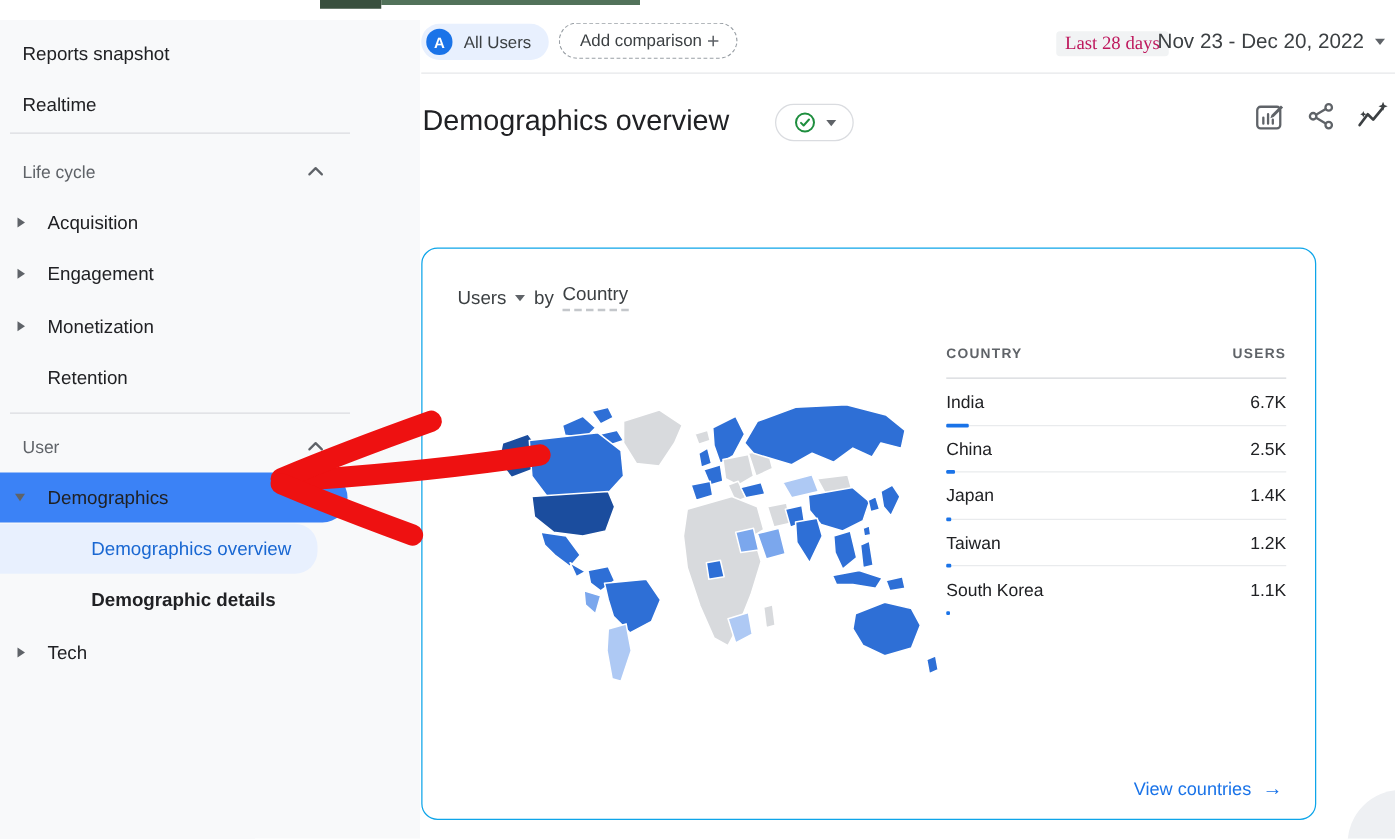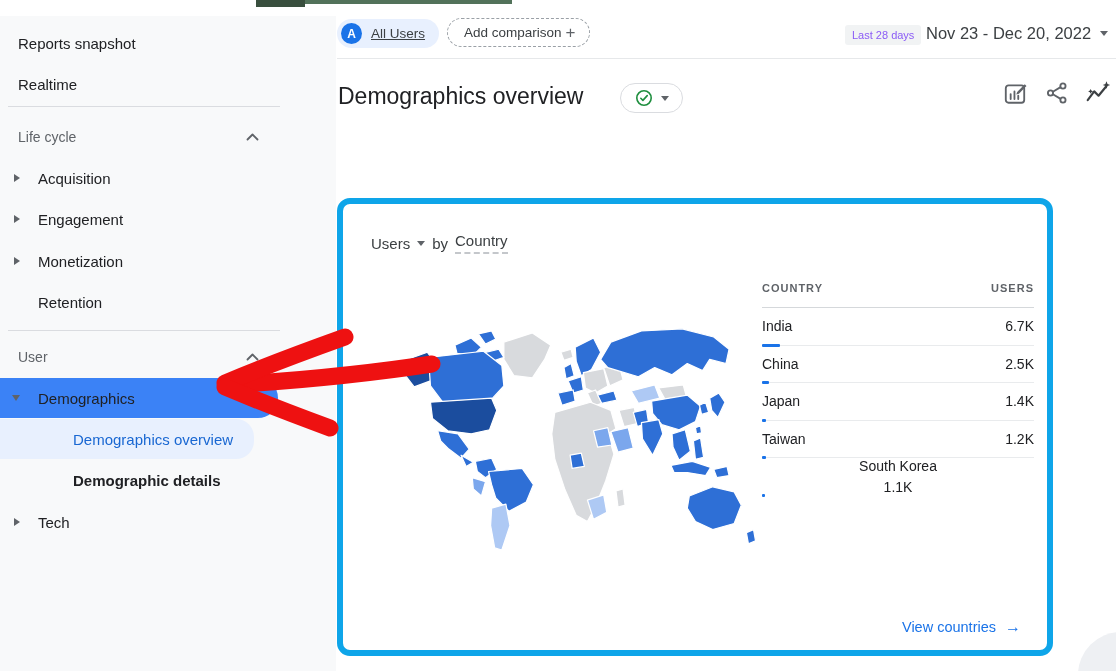--- a/index.html
+++ b/index.html
@@ -28,57 +28,57 @@
   .parent-active{background:#3b82f6;border-radius:0 24px 24px 0;width:278px;}
   .row-selected{background:#e8f0fe;border-radius:0 18px 18px 0;width:254px;
                 color:#1967d2;font-weight:500;}
   .folder-ic{position:absolute;left:15px;top:11px;}
 
   
   .chip-all{position:absolute;left:337px;top:19px;height:29px;background:#e8f0fe;
             border-radius:15px;display:flex;align-items:center;padding:0 14px 0 4px;gap:9px;cursor:pointer;}
   .chip-avatar{width:21px;height:21px;border-radius:50%;background:#1a73e8;color:#fff;
                font-size:12px;font-weight:bold;display:flex;align-items:center;justify-content:center;}
-  .chip-label{font-size:13.5px;color:#3c4043;text-decoration:underline;}
+  .chip-label{font-size:13.5px;color:#3c4043;}
   .add-comp{position:absolute;left:447px;top:18px;height:29px;border:1px dashed #9aa0a6;
             border-radius:16px;display:flex;align-items:center;gap:4px;padding:0 13px 0 16px;
             font-size:13.5px;color:#3c4043;font-weight:500;background:#fff;cursor:pointer;box-sizing:border-box;}
   .plus{font-size:17px;color:#5f6368;font-weight:400;}
   .date-badge{position:absolute;left:845px;top:25px;height:20px;background:#f1f3f4;
               border-radius:3px;display:flex;align-items:center;padding:0 7px;
-              font-size:11px;color:#8b5cf6;}
+              font-size:15px;color:#be185d;font-family:Liberation Serif, serif;}
   .date-range{position:absolute;left:926px;top:24px;display:flex;align-items:center;gap:9px;
               font-size:16.5px;font-weight:500;color:#3c4043;cursor:pointer;}
   .caret{width:0;height:0;border-top:5px solid #5f6368;border-left:4px solid transparent;
          border-right:4px solid transparent;display:inline-block;}
   .hdr-divider{position:absolute;left:337px;top:58px;width:779px;height:1px;background:#e6e8ea;}
 
   
   .page-title{position:absolute;left:338px;top:83px;font-size:23px;color:#202124;}
   .title-pill{position:absolute;left:620px;top:83px;width:63px;height:30px;border:1px solid #dadce0;
               border-radius:16px;background:#fff;display:flex;align-items:center;
               justify-content:center;gap:8px;cursor:pointer;box-sizing:border-box;}
   .tool-ic{position:absolute;top:79px;width:27px;height:27px;display:flex;align-items:center;
            justify-content:center;cursor:pointer;}
 
   
   .card{position:absolute;left:337px;top:198px;width:716px;height:458px;background:#fff;
-        border:6px solid #0ea5e9;border-radius:13px;box-sizing:border-box;z-index:2;}
+        border:1px solid #0ea5e9;border-radius:13px;box-sizing:border-box;z-index:2;}
   .card-head{position:absolute;left:28px;top:28px;display:flex;align-items:center;gap:7px;
              font-size:15px;color:#3c4043;}
   .metric-sel{display:flex;align-items:center;gap:7px;cursor:pointer;}
   .dim-sel{border-bottom:2px dashed #c4c7cb;padding-bottom:3px;cursor:pointer;}
   .map-wrap{position:absolute;left:8px;top:90px;width:428px;height:300px;}
 
   .geo-table{position:absolute;left:419px;top:78px;width:272px;}
   .gt-head{display:flex;justify-content:space-between;font-size:11px;letter-spacing:1px;
            color:#5f6368;font-weight:bold;padding-bottom:13px;border-bottom:1px solid #d5d8db;}
   .gt-row{position:relative;height:36.6px;display:flex;justify-content:space-between;
           align-items:center;font-size:14px;color:#202124;border-bottom:1px solid #e9ebed;}
-  .gt-row.last{border-bottom:none;flex-direction:column;}
+  .gt-row.last{border-bottom:none;}
   .gt-bar{position:absolute;left:0;bottom:-2px;height:3px;background:#1a73e8;border-radius:1px;}
   .card-link{position:absolute;right:26px;bottom:14px;display:flex;align-items:center;gap:9px;
              font-size:14.5px;font-weight:500;color:#1a73e8;cursor:pointer;}
   .arrow-glyph{font-size:16px;}
 
   
   .annot{position:absolute;left:195px;top:326px;z-index:30;pointer-events:none;}
 
   
   .fab-ghost{position:absolute;left:1078px;top:632px;width:86px;height:86px;border-radius:50%;

